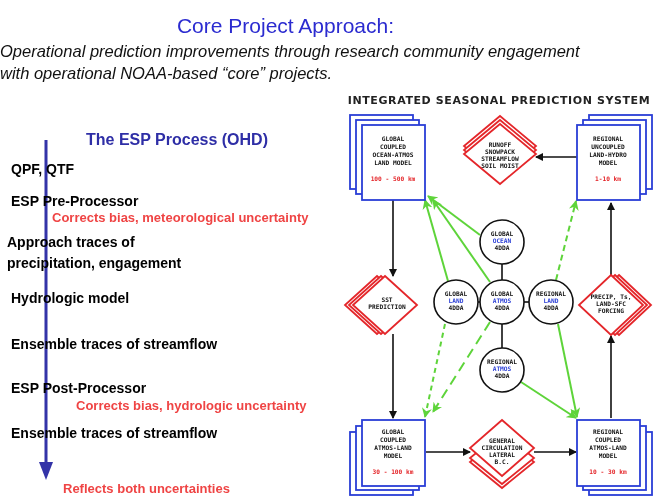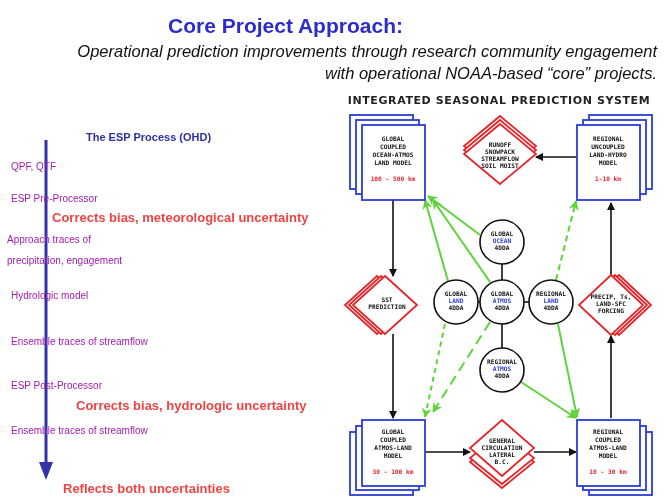--- a/index.html
+++ b/index.html
@@ -1,23 +1,23 @@
 <!DOCTYPE html>
 <html><head>
   <meta charset="utf-8">
   <style>
     html, body { margin:0; padding:0; background:#ffffff; }
     body { width:667px; height:500px; position:relative; overflow:hidden; font-family:"Liberation Sans", sans-serif; }
-    .title { position:absolute; left:0; width:571px; top:14px; text-align:center; color:#2b2bd0; font-size:21px; font-weight:bold; }
-    .subtitle { position:absolute; left:0; width:657px; text-align:right; color:#111; font-size:16.5px; font-style:italic; }
+    .title { position:absolute; left:0; width:571px; top:14px; text-align:center; color:#2b2bd0; font-size:21px; font-weight:normal; }
+    .subtitle { position:absolute; left:0; width:657px; text-align:left; color:#111; font-size:16.5px; font-style:italic; }
     .sub1 { top:42px; }
     .sub2 { top:64px; }
-    .left-text { position:absolute; font-weight:normal; color:#a21caf; font-size:10px; white-space:nowrap; }
+    .left-text { position:absolute; font-weight:bold; color:#000000; font-size:14px; white-space:nowrap; }
     .left-note { position:absolute; font-weight:bold; color:#ef4444; font-size:13px; white-space:nowrap; }
-    .esp-title { position:absolute; left:86px; top:131px; font-weight:bold; color:#2e2ea6; font-size:11px; }
+    .esp-title { position:absolute; left:86px; top:131px; font-weight:bold; color:#2e2ea6; font-size:16px; }
     #diagram { position:absolute; left:0; top:0; }
     .dg-title { font-family:"DejaVu Sans", sans-serif; font-weight:bold; font-size:11px; letter-spacing:0.6px; fill:#222; }
     .lbl { font-family:"DejaVu Sans Mono", monospace; font-size:6.2px; fill:#111; font-weight:bold; }
     .lbl-blue { fill:#2a3ed6; }
     .lbl-red { fill:#e4262a; }
   </style>
 </head>
 <body>
 
 <div class="title">Core Project Approach:</div>

